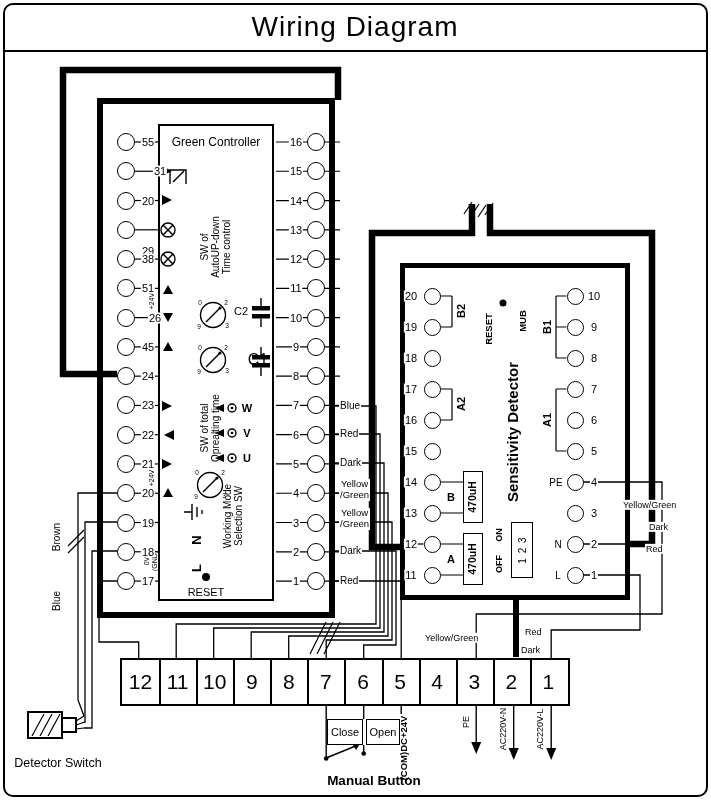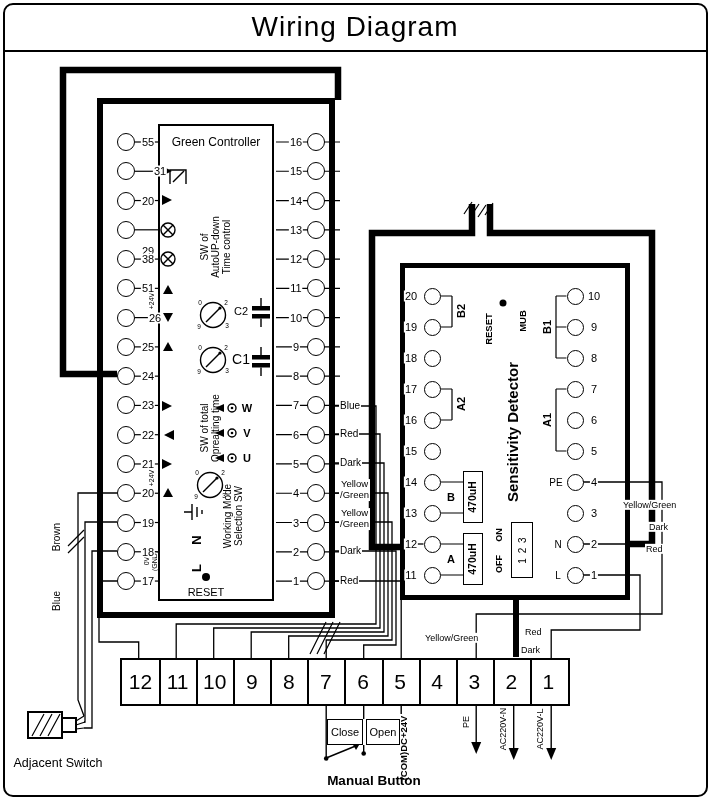--- a/index.html
+++ b/index.html
@@ -172,21 +172,21 @@
 
   <div class="box" style="left:97px;top:98px;width:238px;height:520px;border-width:6px"></div>
   <div class="box" style="left:158px;top:124px;width:116px;height:477px;border-width:2px"></div>
   <div class="box" style="left:400px;top:263px;width:230px;height:337px;border-width:5px"></div>
 
   <span class="c" style="left:216px;top:143px;font-size:12px">Green Controller</span>
   <span class="r pre" style="left:215px;top:247px;font-size:10px">SW of
 AutoUP-down
 Time control</span>
   <span class="c" style="left:241px;top:311px;font-size:11px">C2</span>
-  <span class="c" style="left:241px;top:360px;font-size:14px">C1</span>
+  <span class="c" style="left:258px;top:360px;font-size:16px">C1</span>
   <span class="r pre" style="left:210px;top:428px;font-size:10px">SW of total
 Oprealting time</span>
   <span class="c b" style="left:247px;top:408px;font-size:11px">W</span>
   <span class="c b" style="left:247px;top:433px;font-size:11px">V</span>
   <span class="c b" style="left:247px;top:458px;font-size:11px">U</span>
   <span class="r pre" style="left:233px;top:516px;font-size:10px">Working Mode
 Selection SW</span>
   <span class="c" style="left:206px;top:592px;font-size:11px">RESET</span>
   <span class="r" style="left:152px;top:301px;font-size:7px">+24V</span>
   <span class="r" style="left:152px;top:478px;font-size:7px">+24V</span>
@@ -275,37 +275,37 @@
 
   <div class="sbox" style="left:327px;top:719px;width:36px;height:26px"></div>
   <span class="c" style="left:345px;top:732px;font-size:11px">Close</span>
   <div class="sbox" style="left:366px;top:719px;width:34px;height:26px"></div>
   <span class="c" style="left:383px;top:732px;font-size:11px">Open</span>
   <span class="c b" style="left:374px;top:781px;font-size:13.5px">Manual Button</span>
   <span class="r b" style="left:404px;top:748px;font-size:9.5px">(COM)DC+24V</span>
   <span class="r" style="left:467px;top:722px;font-size:9px">PE</span>
   <span class="r" style="left:504px;top:729px;font-size:9px">AC220V-N</span>
   <span class="r" style="left:541px;top:729px;font-size:9px">AC220V-L</span>
-  <span class="c" style="left:58px;top:764px;font-size:12.5px">Adjacent Switch</span>
+  <span class="c" style="left:58px;top:764px;font-size:12.5px">Detector Switch</span>
 <div class="term" style="left: 117px; top: 133px; width: 18px; height: 18px;"></div>
     <span class="tnum" style="left: 148px; top: 142px;">55</span>
     <div class="term" style="left: 117px; top: 162.27px; width: 18px; height: 18px;"></div>
     <span class="tnum" style="left: 160px; top: 171.27px;">31</span>
     <div class="term" style="left: 117px; top: 191.54px; width: 18px; height: 18px;"></div>
     <span class="tnum" style="left: 148px; top: 200.54px;">20</span>
     <div class="term" style="left: 117px; top: 220.81px; width: 18px; height: 18px;"></div>
     <span class="tnum" style="left: 148px; top: 219px; margin-top: 32px;">29</span>
     <div class="term" style="left: 117px; top: 250.08px; width: 18px; height: 18px;"></div>
     <span class="tnum" style="left: 148px; top: 259.08px;">38</span>
     <div class="term" style="left: 117px; top: 279.35px; width: 18px; height: 18px;"></div>
     <span class="tnum" style="left: 148px; top: 288.35px;">51</span>
     <div class="term" style="left: 117px; top: 308.62px; width: 18px; height: 18px;"></div>
     <span class="tnum" style="left: 148px; top: 317.62px; margin-left: 7px;">26</span>
     <div class="term" style="left: 117px; top: 337.89px; width: 18px; height: 18px;"></div>
-    <span class="tnum" style="left: 148px; top: 346.89px;">25</span>
+    <span class="tnum" style="left: 148px; top: 346.89px;">45</span>
     <div class="term" style="left: 117px; top: 367.16px; width: 18px; height: 18px;"></div>
     <span class="tnum" style="left: 148px; top: 376.16px;">24</span>
     <div class="term" style="left: 117px; top: 396.43px; width: 18px; height: 18px;"></div>
     <span class="tnum" style="left: 148px; top: 405.43px;">23</span>
     <div class="term" style="left: 117px; top: 425.7px; width: 18px; height: 18px;"></div>
     <span class="tnum" style="left: 148px; top: 434.7px;">22</span>
     <div class="term" style="left: 117px; top: 454.97px; width: 18px; height: 18px;"></div>
     <span class="tnum" style="left: 148px; top: 463.97px;">21</span>
     <div class="term" style="left: 117px; top: 484.24px; width: 18px; height: 18px;"></div>
     <span class="tnum" style="left: 148px; top: 493.24px;">20</span>

